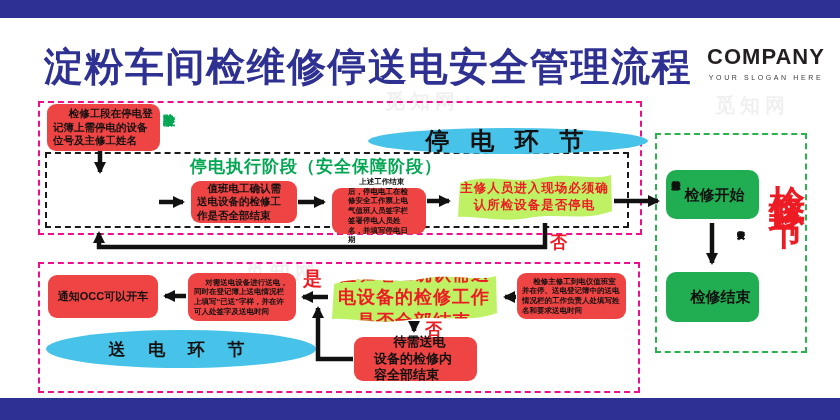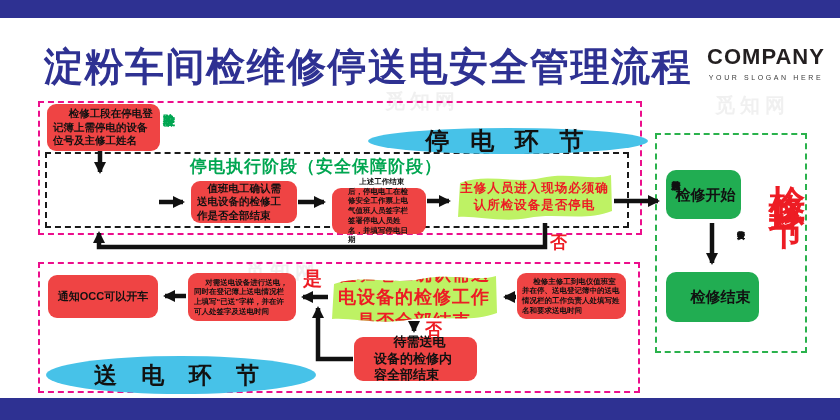--- a/index.html
+++ b/index.html
@@ -50,21 +50,21 @@
   <div class="wm" style="left:385px;top:88px;">觅知网</div>
   <div class="wm" style="left:715px;top:92px;">觅知网</div>
   <div class="wm" style="left:245px;top:258px;">觅知网</div>
 
   <div class="sec pink" style="left:38px;top:101px;width:604px;height:134px;"></div>
   <div class="sec blackd" style="left:45px;top:152px;width:584px;height:76px;"></div>
   <div class="sec pink" style="left:38px;top:262px;width:602px;height:131px;"></div>
   <div class="sec greend" style="left:655px;top:133px;width:152px;height:220px;"></div>
 
   <div class="ellipse" style="left:368px;top:115px;width:280px;height:26px;font-size:24px;letter-spacing:7px;margin-top:13px;">停 电 环 节</div>
-  <div class="ellipse" style="left:46px;top:356px;width:270px;height:38px;font-size:23px;letter-spacing:9px;">送 电 环 节</div>
+  <div class="ellipse" style="left:46px;top:330px;width:270px;height:38px;font-size:17px;letter-spacing:9px;">送 电 环 节</div>
   <div class="glabel" style="left:190px;top:155px;font-size:17px;letter-spacing:1px;">停电执行阶段（安全保障阶段）</div>
   <div class="glabel vtext" style="left:160px;top:104px;height:50px;font-size:12px;">准备阶段</div>
   <div class="lbl vtext" style="left:762px;top:156px;height:196px;font-size:36px;letter-spacing:9px;">检修环节</div>
 
   <div class="node orange" style="left:47px;top:104px;width:113px;height:47px;font-size:10.5px;padding:3px 6px;">
     <span class="para">检修工段在停电登记簿上需停电的设备位号及主修工姓名</span>
   </div>
 
 
   <div class="node orange" style="left:191px;top:181px;width:106px;height:42px;font-size:10.5px;padding:3px 6px;">
@@ -73,21 +73,21 @@
 
   <div class="node orange" style="left:332px;top:178px;width:94px;height:46px;font-size:7.5px;padding:3px 16px;margin-top:10px;">
     <span class="para">上述工作结束后，停电电工在检修安全工作票上电气值班人员签字栏签署停电人员姓名，并填写停电日期</span>
   </div>
 
   <div class="node yellow" style="left:456px;top:170px;width:157px;height:53px;font-size:12.5px;letter-spacing:1px;text-align:center;
        clip-path:path('M4,13 C30,3 58,14 85,8 C112,2 138,11 155,5 L156,41 C128,52 100,42 72,48 C46,53 18,45 2,47 Z');">
     <span>主修人员进入现场必须确认所检设备是否停电</span>
   </div>
 
-  <div class="node greenbox" style="left:666px;top:170px;width:75px;height:49px;font-size:15px;padding-left:4px;">
+  <div class="node greenbox" style="left:666px;top:170px;width:93px;height:49px;font-size:15px;padding-left:4px;">
     <span>检修开始</span>
   </div>
   <div class="vtext" style="position:absolute;left:669px;top:174px;height:44px;font-size:9px;font-weight:bold;color:#111;">悬挂警示牌</div>
 
   <div class="vtext" style="position:absolute;left:734px;top:224px;height:46px;font-size:8px;font-weight:bold;color:#111;">安全监督检查</div>
 
   <div class="node greenbox" style="left:666px;top:272px;width:93px;height:50px;font-size:15px;">
     <span>检修结束</span>
   </div>
 

